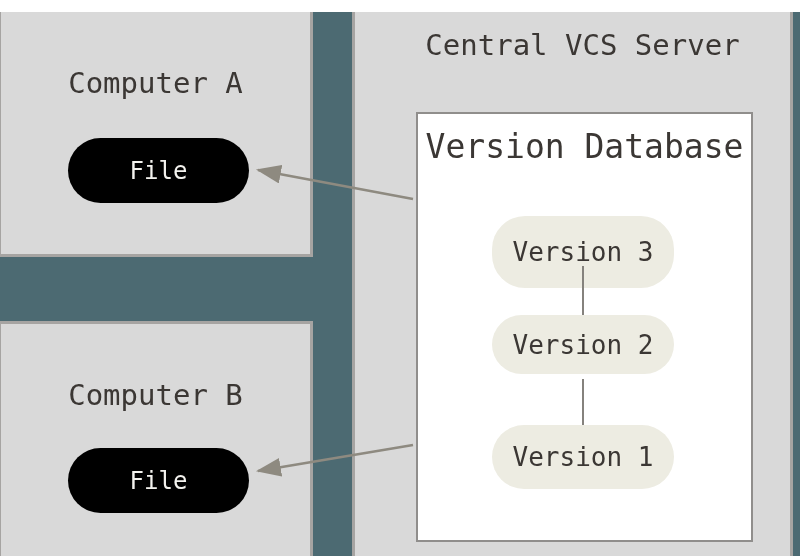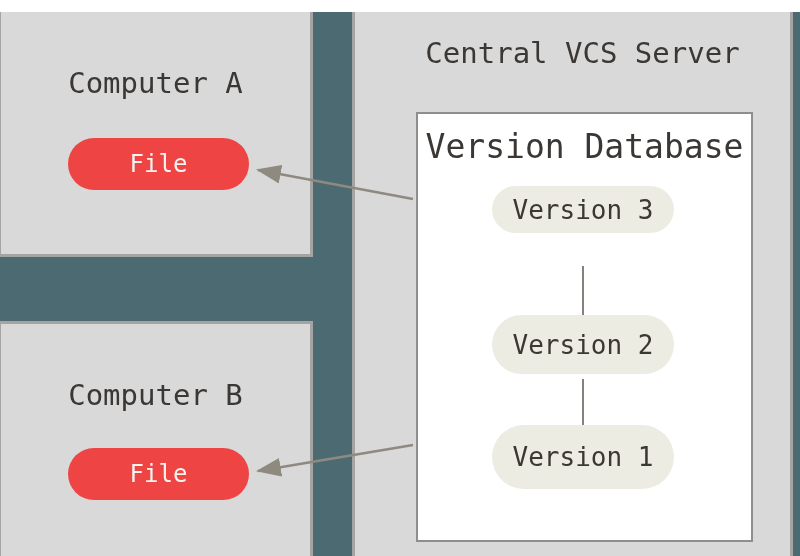--- a/index.html
+++ b/index.html
@@ -28,21 +28,21 @@
   .box-label {
     position: absolute;
     left: 0; right: 0;
     text-align: center;
     color: #3b3734;
     font-size: 29px;
     line-height: 34px;
     white-space: pre;
   }
   #computer-a-label, #computer-b-label { top: 54px; }
-  #server-title { top: 24px; padding-left: 20px; }
+  #server-title { top: 16px; padding-left: 20px; }
 
   #db-box {
     position: absolute;
     left: 61px; top: 100px;
     width: 337px; height: 430px;
     background: #ffffff;
     border: 2px solid #908e8c;
     box-sizing: border-box;
   }
   #db-title {
@@ -60,36 +60,36 @@
     position: absolute;
     display: flex;
     align-items: center;
     justify-content: center;
     border-radius: 33px;
     white-space: pre;
   }
   .file-pill {
     left: 67px;
     width: 181px;
-    height: 52px;
-    background: #ef4444;
+    height: 65px;
+    background: #000000;
     color: #f3f2ee;
     font-size: 24px;
   }
   #computer-a-file-pill { top: 126px; }
   #computer-b-file-pill { top: 124px; }
 
   .version-pill {
     left: 74px;
     width: 182px;
     background: #edece2;
     color: #3b3734;
     font-size: 26px;
   }
-  #version-pill-3 { top: 72px;  height: 47px; }
+  #version-pill-3 { top: 102px;  height: 72px; }
   #version-pill-2 { top: 201px; height: 59px; }
   #version-pill-1 { top: 311px; height: 64px; }
 
   .connector {
     position: absolute;
     left: 164px;
     width: 2px;
     background: #85827d;
   }
   #connector-3-2 { top: 152px; height: 49px; }

